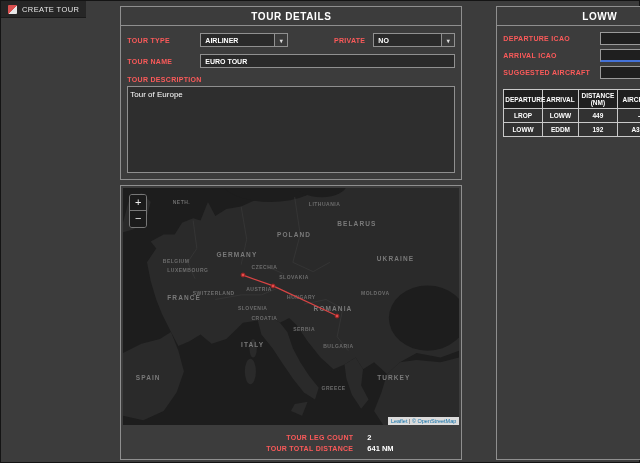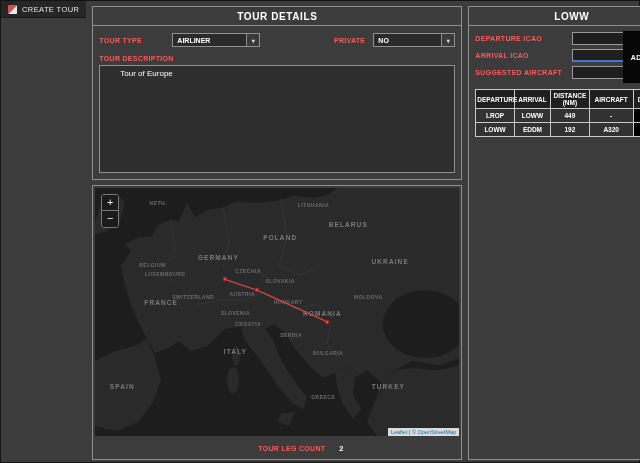--- a/index.html
+++ b/index.html
@@ -9,39 +9,39 @@
   .window { width:640px; height:463px; background:#3c3c3c; border:1px solid #141414; display:flex; flex-direction:row; }
 
   .titlebar { height:17px; background:#262626; display:flex; align-items:center; gap:5px; padding:0 7px; flex:0 0 auto; border-bottom:1px solid #1a1a1a; }
   .app-icon { width:9px; height:9px; border-radius:1px; background:linear-gradient(135deg,#d94f4f 0 55%,#e8e8e8 55% 100%); }
   .titlebar .title { color:#e6e6e6; font-size:7.5px; letter-spacing:.4px; }
 
   .content { flex:1; display:flex; padding:5px 6px 2px; gap:6px; min-height:0; }
   .left-col { width:370px; display:flex; flex-direction:column; gap:5px; min-height:0; }
   .right-col { flex:1; display:flex; flex-direction:column; gap:4px; min-height:0; }
 
-  .panel { border:1px solid #8f8f8f; background:#3c3c3c; }
+  .panel { border:1px solid #8f8f8f; background:#3c3c3c;margin-left:28px; }
   .panel-header { font-size:10px; font-weight:bold; color:#fff; text-align:center; padding:4px 0 3px; border-bottom:1px solid #8f8f8f; letter-spacing:.6px; flex:0 0 auto; }
 
   .red-label { color:#fb5a5a; font-size:7px; font-weight:bold; letter-spacing:.3px; }
 
   
   .tour-details { height:174px; display:flex; flex-direction:column; }
   .form-row { display:flex; align-items:center; margin:7px 6px 0; }
   .lbl-col { flex:0 0 73px; }
   .select { height:14px; background:#2a2a2a; border:1px solid #909090; color:#fff; font-size:7px; font-weight:bold; display:flex; align-items:center; cursor:default; }
   .select .sel-text { flex:1; padding:0 4px; white-space:nowrap; overflow:hidden; }
   .select-arrow { width:13px; align-self:stretch; background:#3a3a3a; border-left:1px solid #909090; display:flex; align-items:center; justify-content:center; font-size:6px; color:#ddd; }
   .tour-type-select { width:88px; }
   .private-label { margin-left:auto; margin-right:8px; }
   .private-select { width:82px; }
   .text-input { height:14px; background:#2a2a2a; border:1px solid #909090; color:#fff; font-size:7px; font-weight:bold; padding:0 4px; }
   .tour-name-input { flex:1; }
   .desc-label { margin:8px 6px 0; }
-  .textarea { flex:1; margin:3px 6px 6px; background:#2e2e2e; border:1px solid #8f8f8f; color:#fff; font-size:8px; padding:3px 20px; overflow:hidden; white-space:pre-wrap; }
+  .textarea { flex:1; margin:3px 6px 6px; background:#2e2e2e; border:1px solid #8f8f8f; color:#fff; font-size:8px; padding:3px 2px; overflow:hidden; white-space:pre-wrap; }
 
   
   .tour-map { flex:1; display:flex; flex-direction:column; min-height:0; }
   .map-area { flex:1; margin:2px; position:relative; background:#1d1d1d; overflow:hidden; min-height:0; }
   .map-land { position:absolute; inset:0; width:100%; height:100%; z-index:0; }
   .map-label { position:absolute; transform:translate(-50%,-50%); color:#6d6d6d; font-size:5px; font-weight:bold; letter-spacing:.5px; white-space:nowrap; z-index:2; }
   .map-label.big { font-size:6.5px; color:#7a7a7a; letter-spacing:1.1px; }
   .route-svg { position:absolute; inset:0; width:100%; height:100%; z-index:3; }
   .route-svg polyline { fill:none; stroke-width:1.3; vector-effect:non-scaling-stroke; }
   .route-marker { position:absolute; width:5px; height:5px; border-radius:50%; background:#e34c4c; border:1px solid #8d1f1f; transform:translate(-50%,-50%); z-index:4; }
@@ -100,20 +100,24 @@
             <span class="sel-text">AIRLINER</span>
             <span class="select-arrow">▾</span>
           </div>
           <span class="red-label private-label">PRIVATE</span>
           <div class="select private-select">
             <span class="sel-text">NO</span>
             <span class="select-arrow">▾</span>
           </div>
         </div>
 
+        <div class="form-row">
+          <span class="red-label lbl-col">TOUR NAME</span>
+          <input class="text-input tour-name-input" value="EURO TOUR" style="">
+        </div>
 
         <div class="red-label desc-label">TOUR DESCRIPTION</div>
         <div class="textarea">Tour of Europe</div>
       </section>
 
       <section class="panel tour-map">
 
         <div class="map-area">
           <svg class="map-land" viewBox="0 0 364 204" preserveAspectRatio="none">
             <rect x="0" y="0" width="364" height="204" fill="#1d1d1d"></rect>
@@ -189,20 +193,24 @@
             <div class="zoom-btn">−</div>
           </div>
 
           <div class="attribution"><span class="link">Leaflet</span><span> | </span><span class="link">© OpenStreetMap</span></div>
         </div>
 
         <div class="map-stats">
           <div class="stat-line">
             <span class="red-label stat-label">TOUR LEG COUNT</span>
             <span class="stat-value">2</span>
+          </div>
+          <div class="stat-line">
+            <span class="red-label stat-label">TOUR TOTAL DISTANCE</span>
+            <span class="stat-value">641 NM</span>
           </div>
         </div>
       </section>
     </div>
 
     <div class="right-col">
 
       <section class="panel legs">
         <div class="panel-header">LOWW</div>
 

